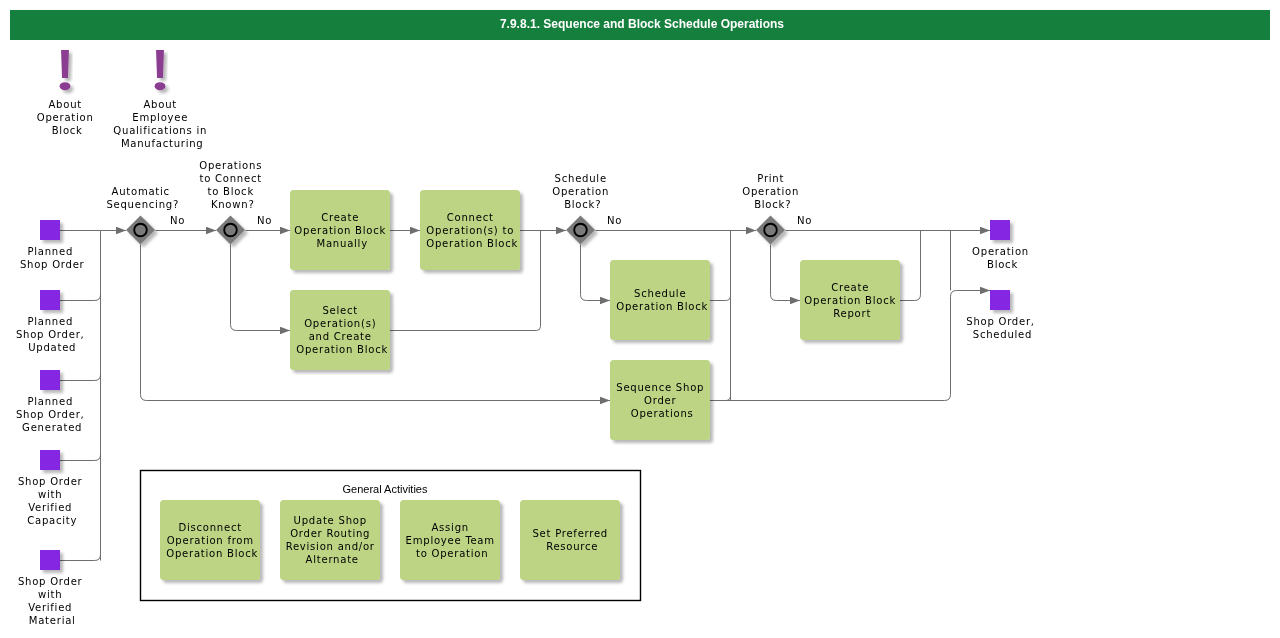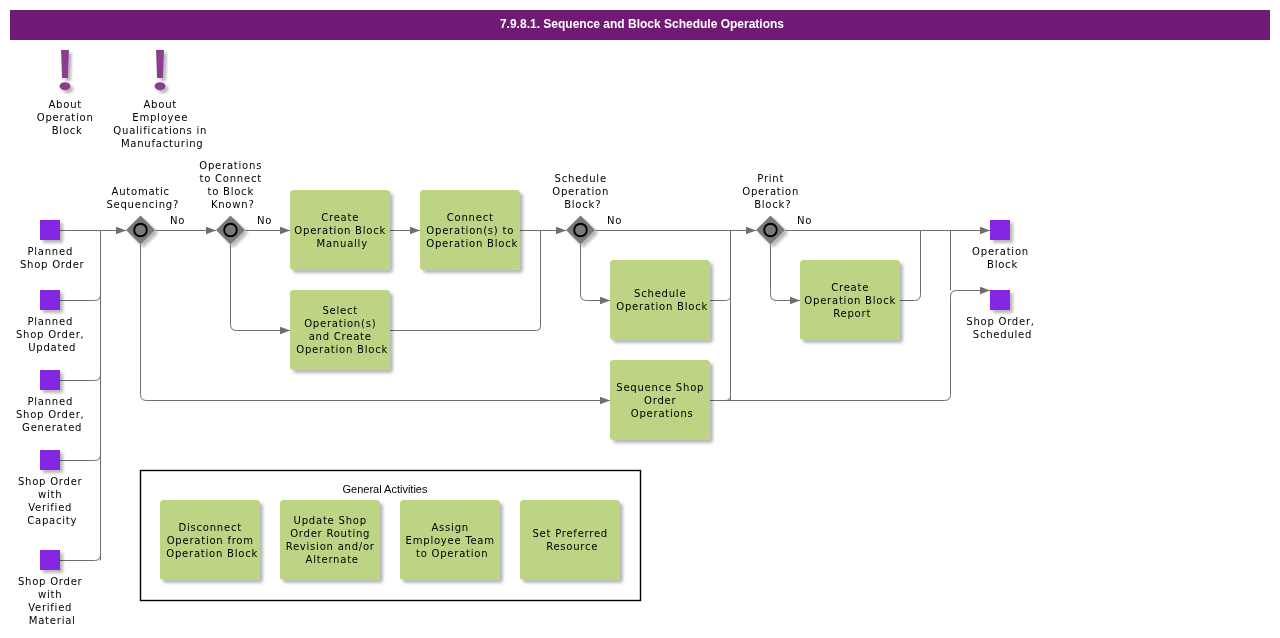--- a/index.html
+++ b/index.html
@@ -1,19 +1,19 @@
 <!DOCTYPE html>
 <html><head>
 <meta charset="utf-8">
 <style>
   html,body{margin:0;padding:0;background:#ffffff;}
   body{width:1280px;height:638px;overflow:hidden;font-family:"DejaVu Sans",sans-serif;}
   #stage{position:relative;width:1280px;height:638px;background:#fff;}
   #diagram{position:absolute;left:0;top:0;width:1280px;height:638px;display:block;}
-  .tb{position:absolute;left:10px;top:10px;width:1260px;height:30px;background:#701a75;}
+  .tb{position:absolute;left:10px;top:10px;width:1260px;height:30px;background:#15803d;}
   .tb-t{display:block;width:100%;text-align:center;line-height:28px;color:#ffffff;
         font-family:"Liberation Sans",sans-serif;font-weight:bold;font-size:12px;padding-left:4px;box-sizing:border-box;}
   .ln{fill:none;stroke:#6e6e6e;stroke-width:1;}
   .lbl{font-family:"DejaVu Sans",sans-serif;font-stretch:condensed;font-size:11.2px;letter-spacing:0.75px;fill:#000;}
   .lbl-ga{font-family:"Liberation Sans",sans-serif;font-size:11px;fill:#000;}
 </style>
 </head>
 <body>
 
 <div id="stage">

